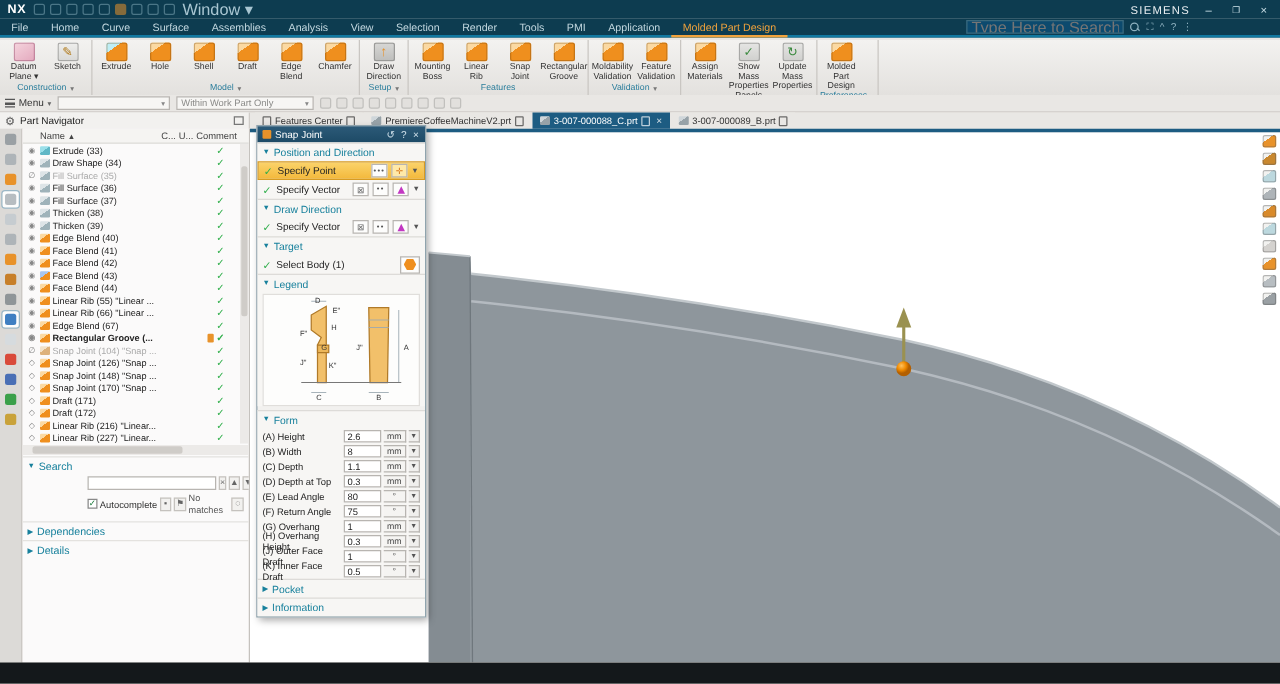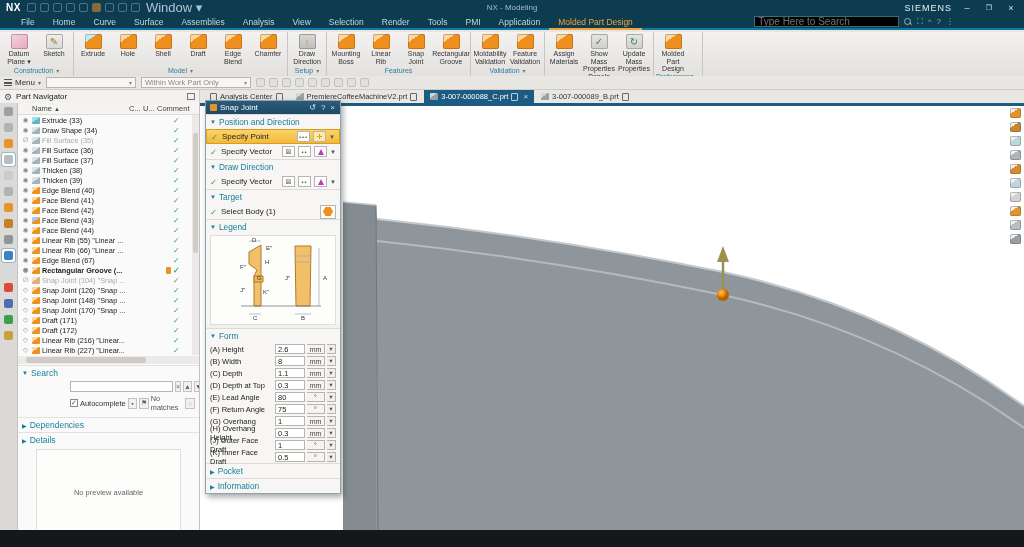--- a/index.html
+++ b/index.html
@@ -12,25 +12,25 @@
   .qat{display:flex;gap:4px;align-items:center;opacity:.55;}
   .qat .qicon{width:9px;height:9px;border:1px solid #7fa7b5;border-radius:2px;display:inline-block;}
   .qat .qicon.orange{background:#e8922a;border-color:#e8922a;}
   #titlebar .windowdd{font-size:13px;color:#a9c6d2;}
   #titlebar .wtitle{position:absolute;left:0;right:0;text-align:center;font-size:8px;color:#9fbccb;pointer-events:none;}
   #titlebar .right{margin-left:auto;display:flex;align-items:center;gap:8px;z-index:2;}
   #titlebar .brand{font-weight:normal;font-size:9px;color:#e9eef1;letter-spacing:1px;}
   .winbtn{width:14px;height:11px;display:inline-flex;align-items:center;justify-content:center;color:#cfe3ea;font-size:9px;}
 
   
-  #tabrow{position:absolute;left:0;top:15px;width:1024px;height:15px;background:#0d3c50;display:flex;align-items:center;padding-left:12px;gap:0;border-bottom:2px solid #1178a0;}
+  #tabrow{position:absolute;left:0;top:15px;width:1024px;height:15px;background:#0d3c50;display:flex;align-items:center;padding-left:0;gap:0;border-bottom:2px solid #1178a0;}
   #tabrow .rtab{padding:1px 9px;color:#c2d7df;font-size:8.5px;white-space:nowrap;}
   #tabrow .rtab.active{color:#f0a23c;border-bottom:2px solid #f0a23c;margin-bottom:-2px;}
   #tabrow .tsearch{margin-left:auto;margin-right:70px;display:flex;align-items:center;gap:5px;}
-  #tabrow .tsearch input{width:145px;height:11px;background:#000000;border:1px solid #3a6a7d;color:#8fb2c0;font-size:10px;padding:0 3px;}
+  #tabrow .tsearch input{width:126px;height:11px;background:#0c4a6e;border:1px solid #3a6a7d;color:#8fb2c0;font-size:13px;padding:0 3px;}
   .loupe{position:relative;width:8px;height:8px;display:inline-block;}
   .loupe::before{content:"";position:absolute;left:0;top:0;width:5px;height:5px;border:1.3px solid #8fb2c0;border-radius:50%;}
   .loupe::after{content:"";position:absolute;left:5px;top:5px;width:3px;height:1.3px;background:#8fb2c0;transform:rotate(45deg);}
   .tsicon{color:#8fb2c0;font-size:8px;}
 
   
   #ribbon{position:absolute;left:0;top:32px;width:1024px;height:44px;background:linear-gradient(#f3f2f0,#e3e1de);display:flex;align-items:stretch;}
   .rgroup{display:flex;flex-direction:column;border-right:1px solid #c9c6c2;padding:1px 2px 0 2px;}
   .rbtns{display:flex;flex:1;align-items:flex-start;gap:1px;}
   .rbtn{display:flex;flex-direction:column;align-items:center;width:34px;padding-top:1px;}
@@ -157,21 +157,20 @@
       <span class="qicon"></span>
       <span class="qicon"></span>
       <span class="qicon"></span>
       <span class="qicon"></span>
       <span class="qicon orange"></span>
       <span class="qicon"></span>
       <span class="qicon"></span>
       <span class="qicon"></span>
     </span>
     <span class="windowdd"><span>Window</span> ▾</span>
-    <span class="wtitle">NX - Modeling</span>
     <span class="right">
       <span class="brand">SIEMENS</span>
       <span class="winbtn">–</span>
       <span class="winbtn" style="font-size:7px;">❐</span>
       <span class="winbtn">×</span>
     </span>
   </div>
 
   <div id="tabrow">
     <span id="ribbon-tabs" style="display:flex;">
@@ -374,21 +373,21 @@
 
   <div id="headerrow">
     <div id="pnheader">
       <span class="gear">⚙</span>
       <span class="ttl">Part Navigator</span>
       <span class="float"></span>
     </div>
     <div id="doctabs">
         <span class="dtab">
           <span class="doc"></span>
-          <span>Analysis Center</span>
+          <span>Features Center</span>
           <span class="doc"></span>
         </span>
         <span class="dtab">
           <span class="particon"></span>
           <span>PremiereCoffeeMachineV2.prt</span>
           <span class="doc"></span>
         </span>
         <span class="dtab active">
           <span class="particon"></span>
           <span>3-007-000088_C.prt</span>
@@ -637,23 +636,20 @@
       </div>
     </div>
 
     <div class="secttl">
         <span class="tri">▶</span>
         <span>Dependencies</span>
       </div>
     <div class="secttl">
         <span class="tri">▶</span>
         <span>Details</span>
-      </div>
-    <div id="previewbox">
-        <span>No preview available</span>
       </div>
   </div>
 
   <div id="viewport">
     <svg width="824" height="424" viewBox="0 0 824 424">
 
       <path d="M143,96 L176,99 L177,113 Q350,131 523,166 Q690,202 824,300 L824,424 L143,424 Z" fill="#8e969c"></path>
 
       <path d="M143,96 L176,99 L176,424 L143,424 Z" fill="#848c92"></path>
       <path d="M176,99 L178,424" stroke="#6f777d" stroke-width="1" fill="none"></path>

